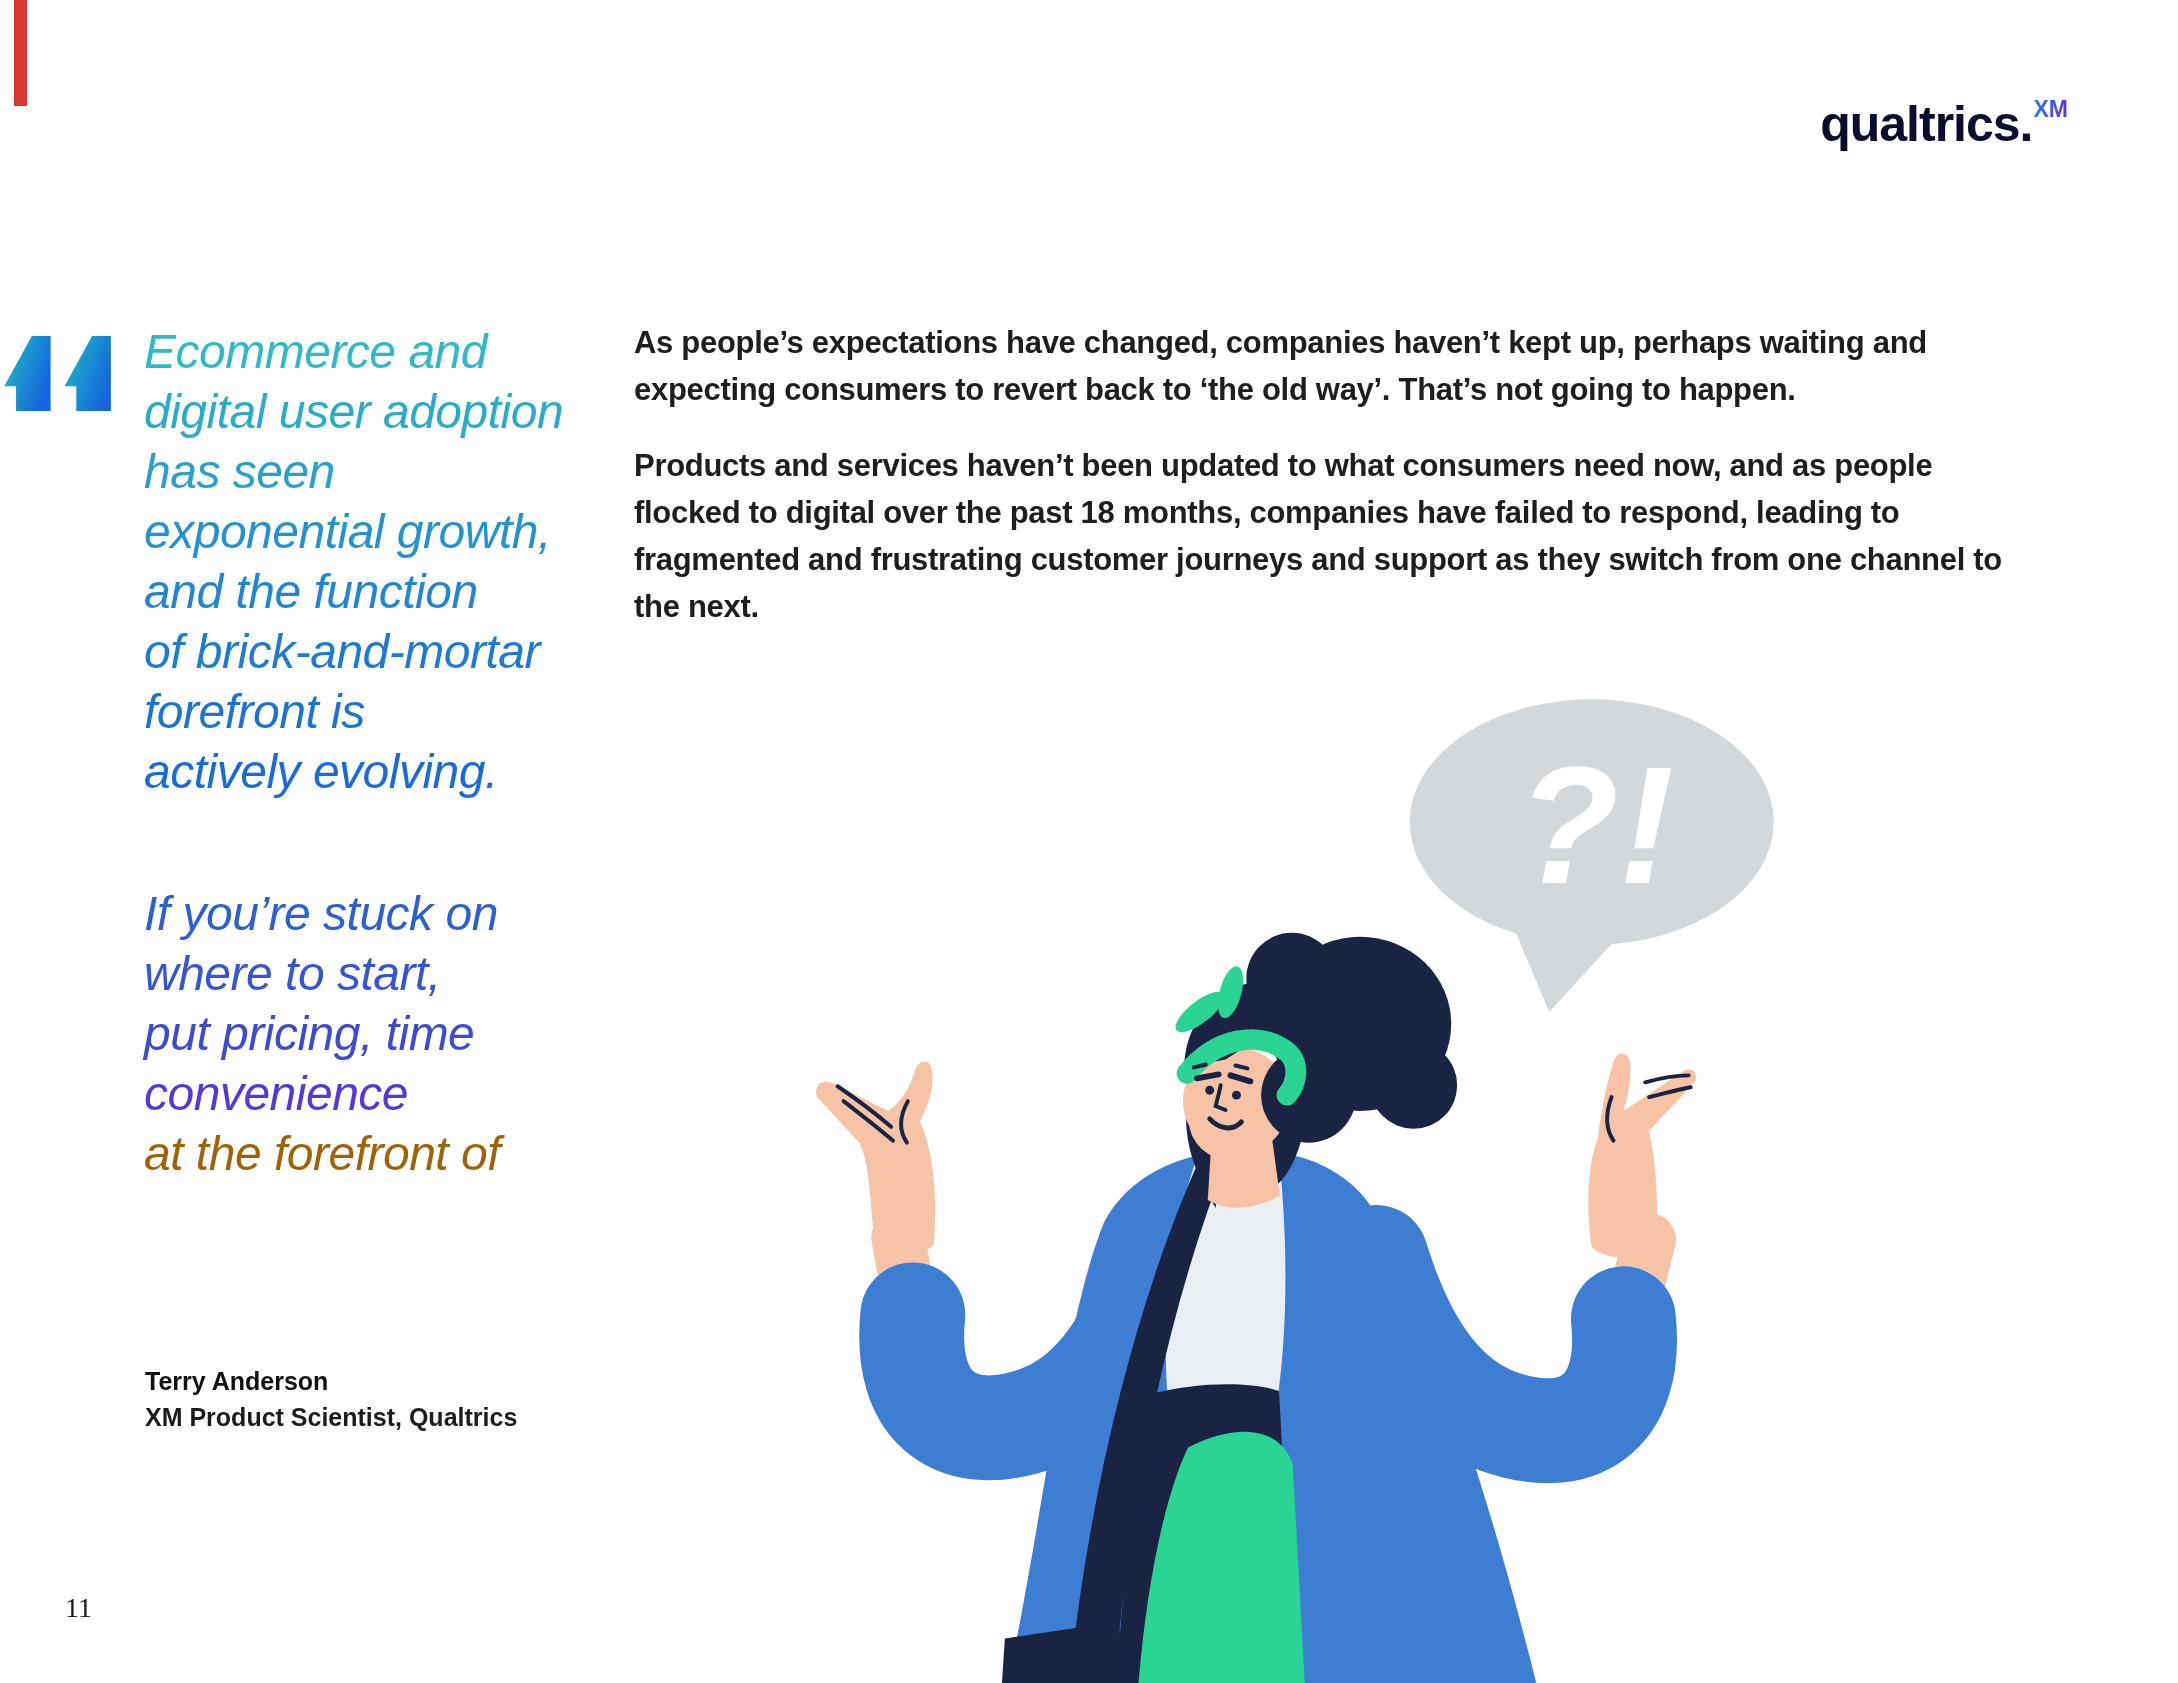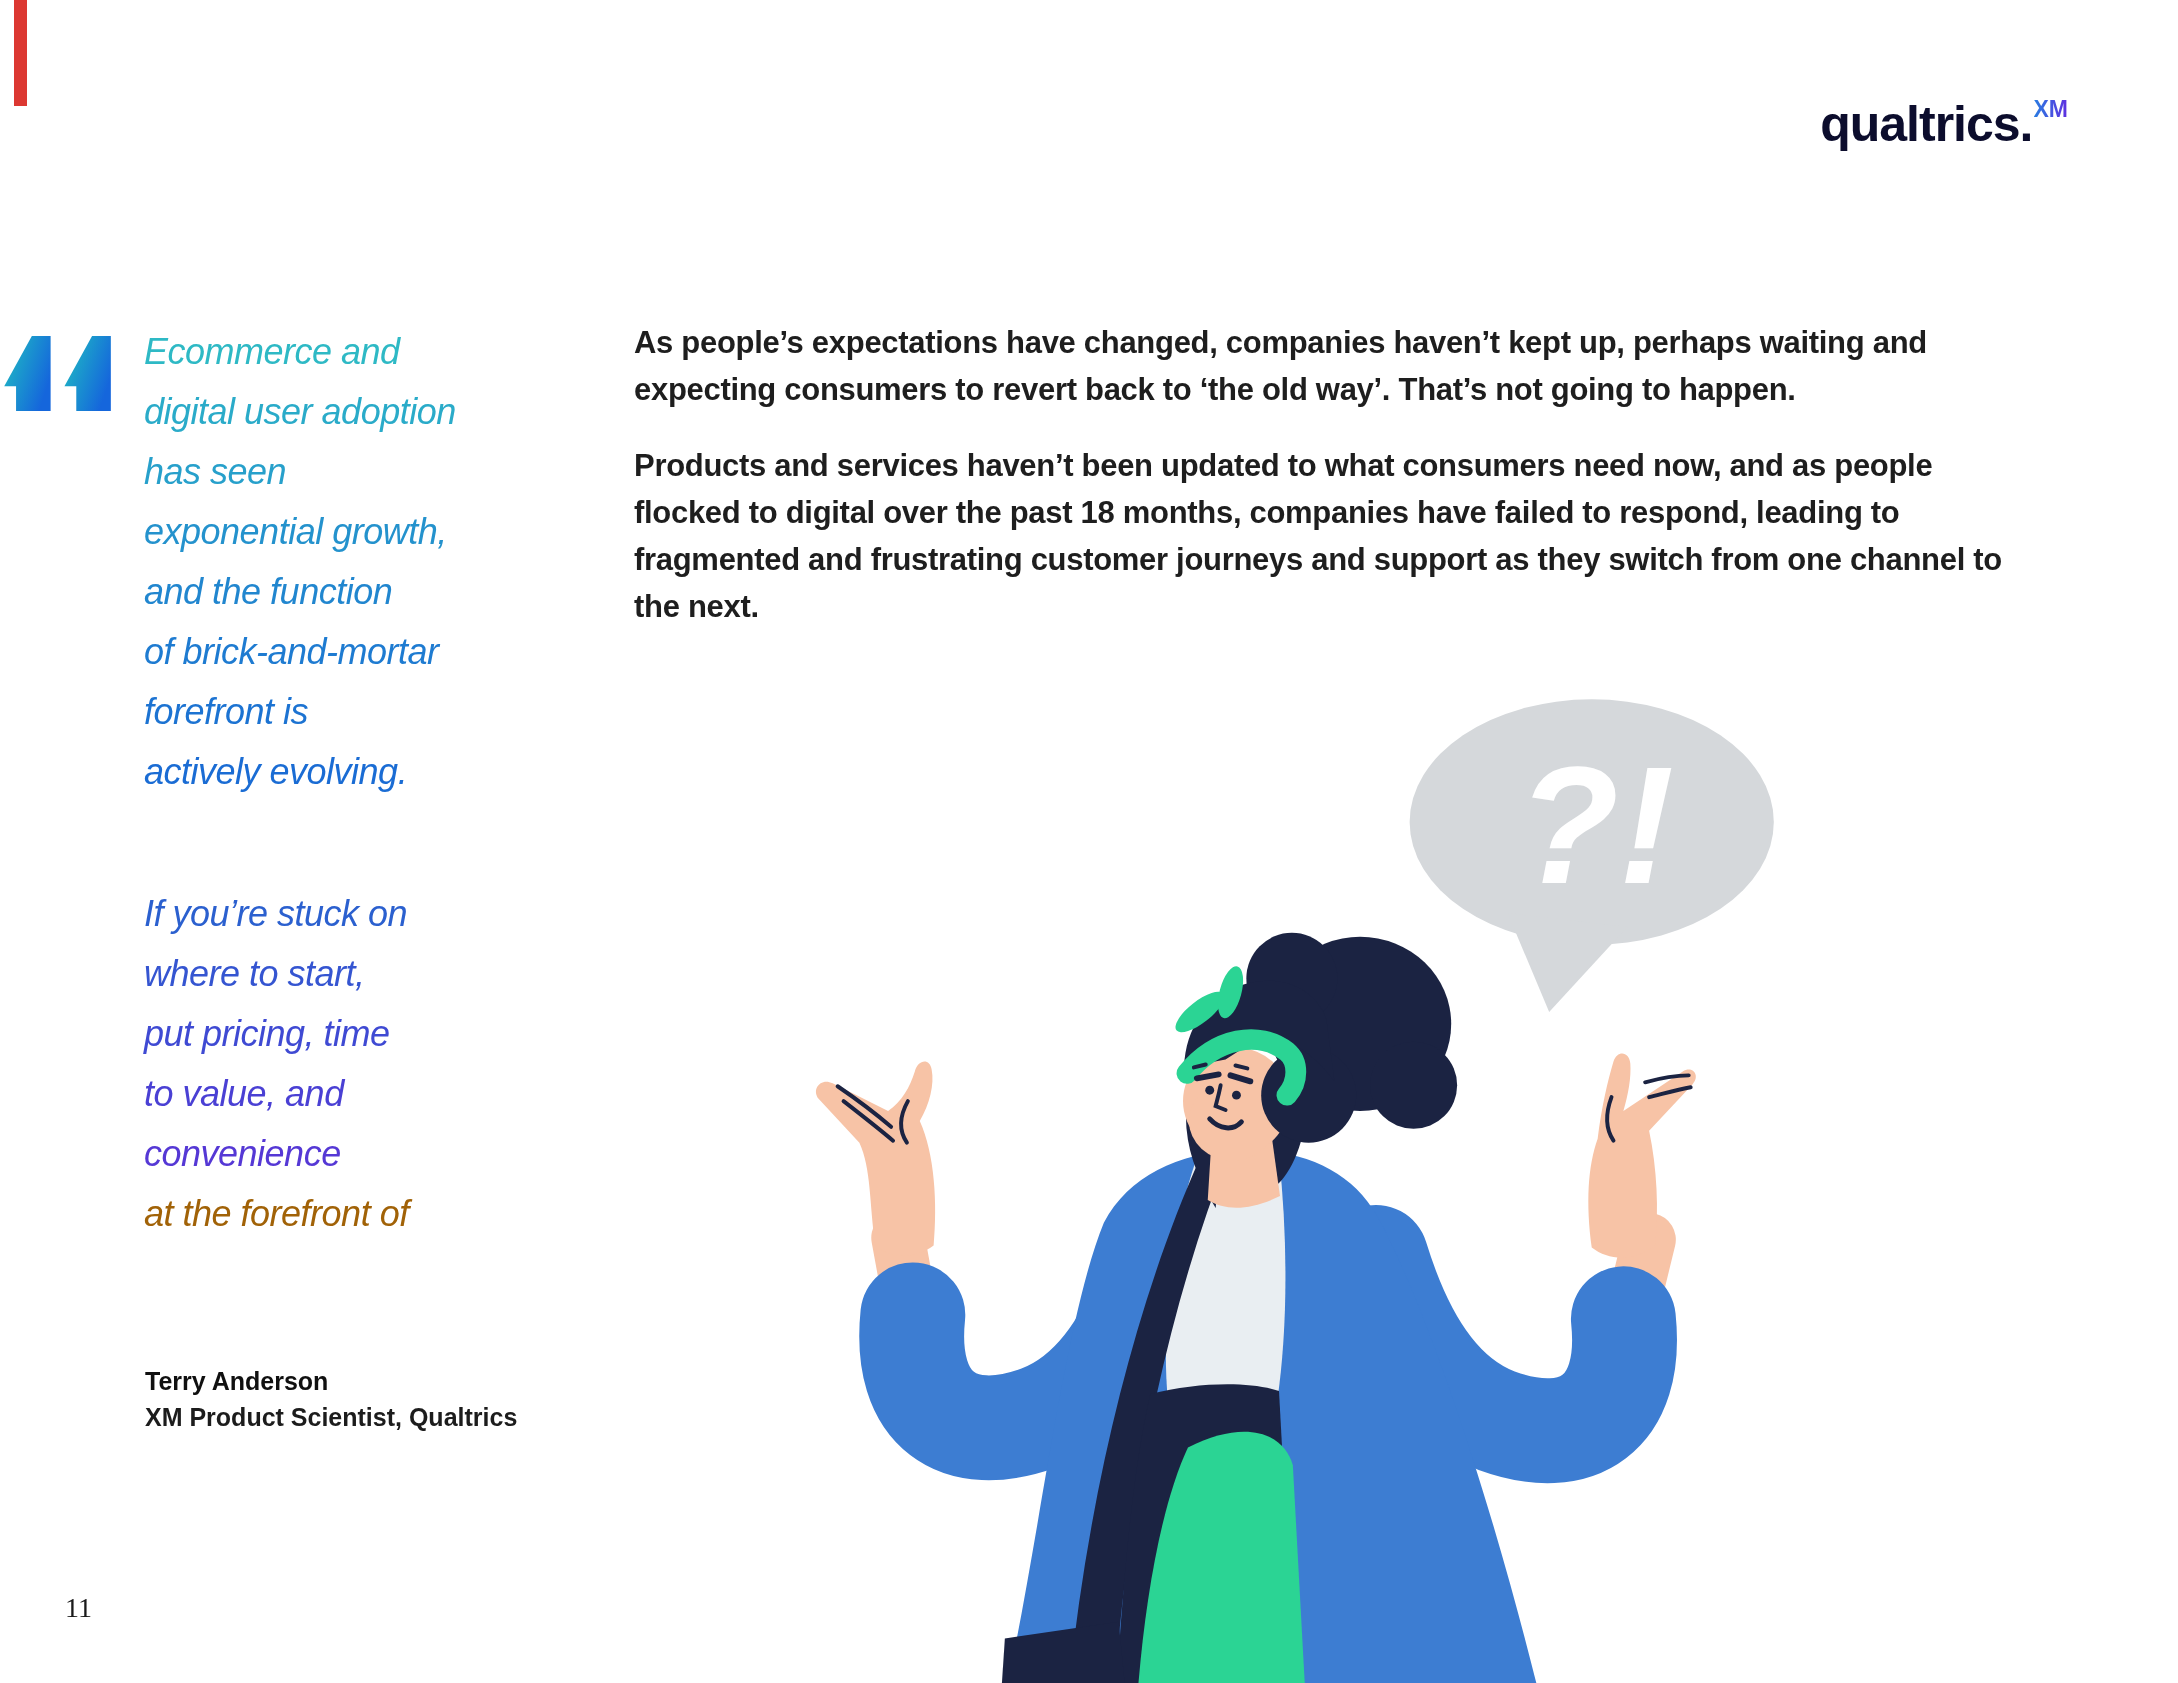--- a/index.html
+++ b/index.html
@@ -27,21 +27,21 @@
     background:linear-gradient(90deg,var(--xm_blue,#2a7de1),var(--xm_purple,#5f2ee0));
     -webkit-background-clip:text;background-clip:text;
     -webkit-text-fill-color:transparent;color:var(--xm_blue,#2a7de1);
   }
   
   .quote-icon{position:absolute;left:4px;top:335px;}
   .quote1{position:absolute;left:144px;top:322px;}
   .quote2{position:absolute;left:144px;top:884px;}
   .qline{
     font-style:italic;font-weight:400;
-    font-size:36px;line-height:60px;letter-spacing:-0.5px;
+    font-size:48px;line-height:60px;letter-spacing:-0.5px;
     white-space:nowrap;
   }
   .attribution{position:absolute;left:145px;top:1362px;}
   .attr-name{font-weight:700;font-size:25px;color:#101010;line-height:38px;}
   .attr-role{font-weight:700;font-size:25px;color:#1c1c1c;line-height:34px;}
   
   .body-col{position:absolute;left:634px;top:319px;width:1398px;font-weight:bold;}
   .body-col p{
     margin:0 0 29px 0;
     font-size:31px;line-height:47px;letter-spacing:-0.3px;
@@ -99,21 +99,20 @@
       <div class="qline" style="color: rgb(36, 146, 205);">exponential growth,</div>
       <div class="qline" style="color: rgb(33, 134, 207);">and the function</div>
       <div class="qline" style="color: rgb(30, 123, 209);">of brick-and-mortar</div>
       <div class="qline" style="color: rgb(28, 115, 210);">forefront is</div>
       <div class="qline" style="color: rgb(26, 108, 212);">actively evolving.</div>
     </div>
   <div class="quote2">
       <div class="qline" style="color: rgb(43, 96, 207);">If you’re stuck on</div>
       <div class="qline" style="color: rgb(53, 85, 209);">where to start,</div>
       <div class="qline" style="color: rgb(63, 74, 211);">put pricing, time</div>
-      <div class="qline" style="color: rgb(74, 64, 212);">to value, and</div>
       <div class="qline" style="color: rgb(85, 56, 213);">convenience</div>
       <div class="qline" style="color: #a16207;">at the forefront of</div>
     </div>
 
   <div class="attribution">
     <div class="attr-name">Terry Anderson</div>
     <div class="attr-role">XM Product Scientist, Qualtrics</div>
   </div>
 
   <div class="body-col">

